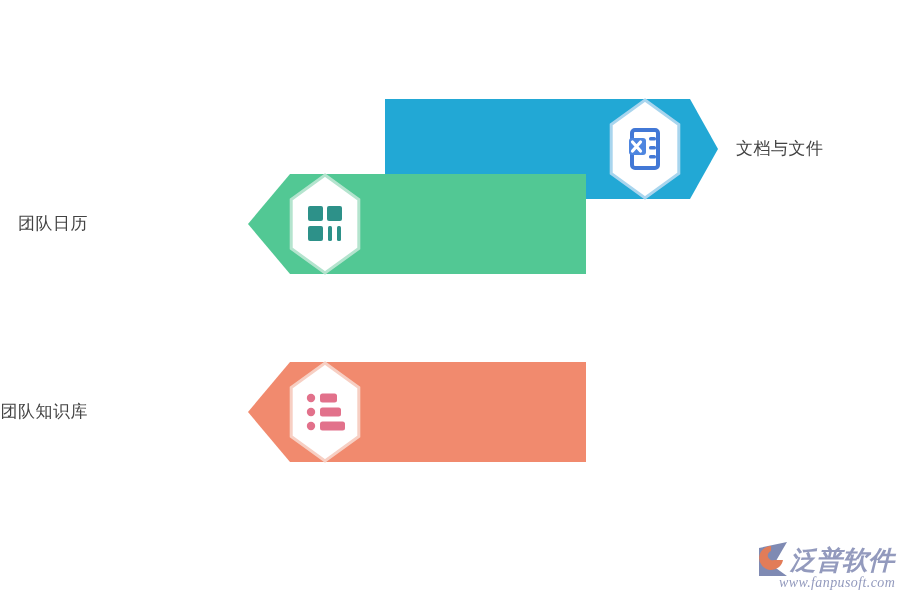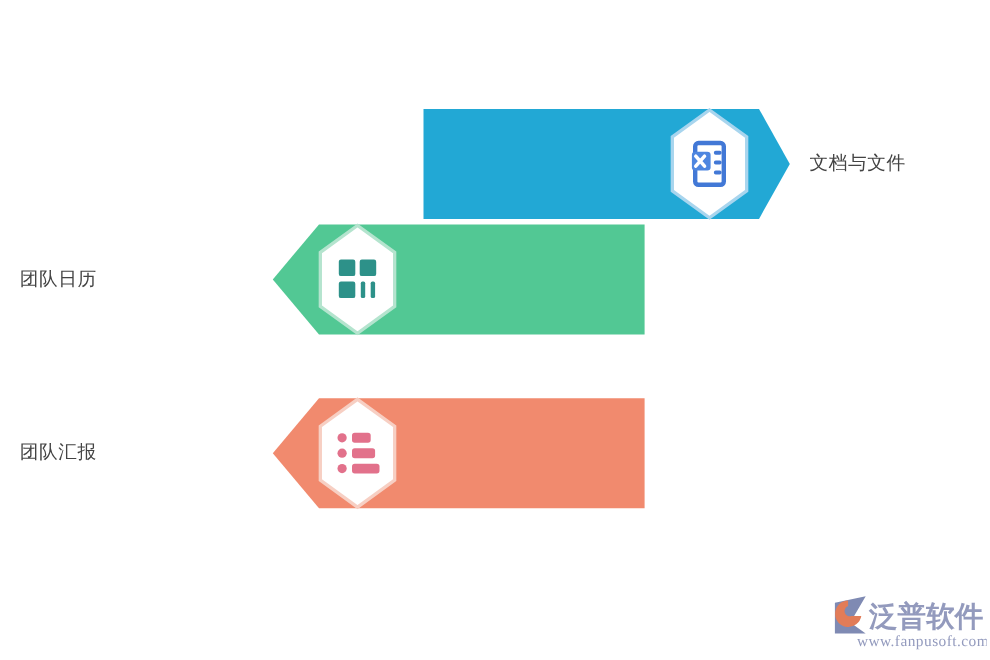--- a/index.html
+++ b/index.html
@@ -53,20 +53,21 @@
     overflow: visible;
   }
 
   #watermark {
     position: absolute;
     left: 757px;
     top: 536px;
     width: 140px;
     height: 56px;
     opacity: 0.92;
+    font-style: italic;
   }
   #watermark svg { display: block; }
 </style>
 </head>
 <body style="background: rgb(255, 255, 255);">
 
 <div id="infographic">
 
   <div class="row" id="row-0" style="top:99px;">
     <svg class="shape-svg" viewBox="0 0 900 100">
@@ -77,21 +78,21 @@
         <rect x="-16" y="-11" width="17" height="17" rx="3" ry="3" fill="#4E86E0"></rect>
         <path d="M -12.5 -7 L -4.5 2 M -4.5 -7 L -12.5 2" stroke="#ffffff" stroke-width="3.2" stroke-linecap="round"></path>
         <rect x="4" y="-12" width="7" height="3.6" rx="1.6" fill="#4278D6"></rect>
         <rect x="4" y="-3" width="7" height="3.6" rx="1.6" fill="#4278D6"></rect>
         <rect x="4" y="6" width="7" height="3.6" rx="1.6" fill="#4278D6"></rect>
       </g>
     </svg>
     <div class="row-label right">文档与文件</div>
   </div>
 
-  <div class="row" id="row-1" style="top:204px;">
+  <div class="row" id="row-1" style="top:174px;">
     <svg class="shape-svg" viewBox="0 0 900 100">
       <path d="M 586 0 L 586 100 L 290 100 L 248 50 L 290 0 Z" fill="#52C894"></path>
       <polygon points="325,1 358.8,25.5 358.8,74.5 325,99 291.2,74.5 291.2,25.5" fill="#ffffff" stroke="#B4E4CE" stroke-width="3"></polygon>
       <g transform="translate(325,50)">
         <rect x="-17" y="-18" width="15" height="15" rx="2" fill="#2D9189"></rect>
         <rect x="2" y="-18" width="15" height="15" rx="2" fill="#2D9189"></rect>
         <rect x="-17" y="2" width="15" height="15" rx="2" fill="#2D9189"></rect>
         <rect x="3" y="2" width="4" height="15" rx="1.5" fill="#2D9189"></rect>
         <rect x="12" y="2" width="4" height="15" rx="1.5" fill="#2D9189"></rect>
       </g>
@@ -106,21 +107,21 @@
       <polygon points="325,1 358.8,25.5 358.8,74.5 325,99 291.2,74.5 291.2,25.5" fill="#ffffff" stroke="#F7CFC3" stroke-width="3"></polygon>
       <g transform="translate(325,50)">
         <circle cx="-14" cy="-14" r="4.2" fill="#E2718B"></circle>
         <circle cx="-14" cy="0" r="4.2" fill="#E2718B"></circle>
         <circle cx="-14" cy="14" r="4.2" fill="#E2718B"></circle>
         <rect x="-5" y="-18.5" width="17" height="9" rx="2.5" fill="#E2718B"></rect>
         <rect x="-5" y="-4.5" width="21" height="9" rx="2.5" fill="#E2718B"></rect>
         <rect x="-5" y="9.5" width="25" height="9" rx="2.5" fill="#E2718B"></rect>
       </g>
     </svg>
-    <div class="row-label left">团队汇报</div>
+    <div class="row-label left">团队知识库</div>
   </div>
 
 </div>
 
 <div id="watermark">
   <svg viewBox="0 0 140 56" width="140" height="56">
     <g>
       <path d="M 2 12 L 30 6 L 16 30 L 30 40 L 2 40 Z" fill="#5C6A9E" opacity="0.85"></path>
       <path d="M 14 10 a 12 12 0 1 0 12 14 l -9 0 a 4 4 0 1 1 -3 -9 Z" fill="#E0714A"></path>
     </g>

